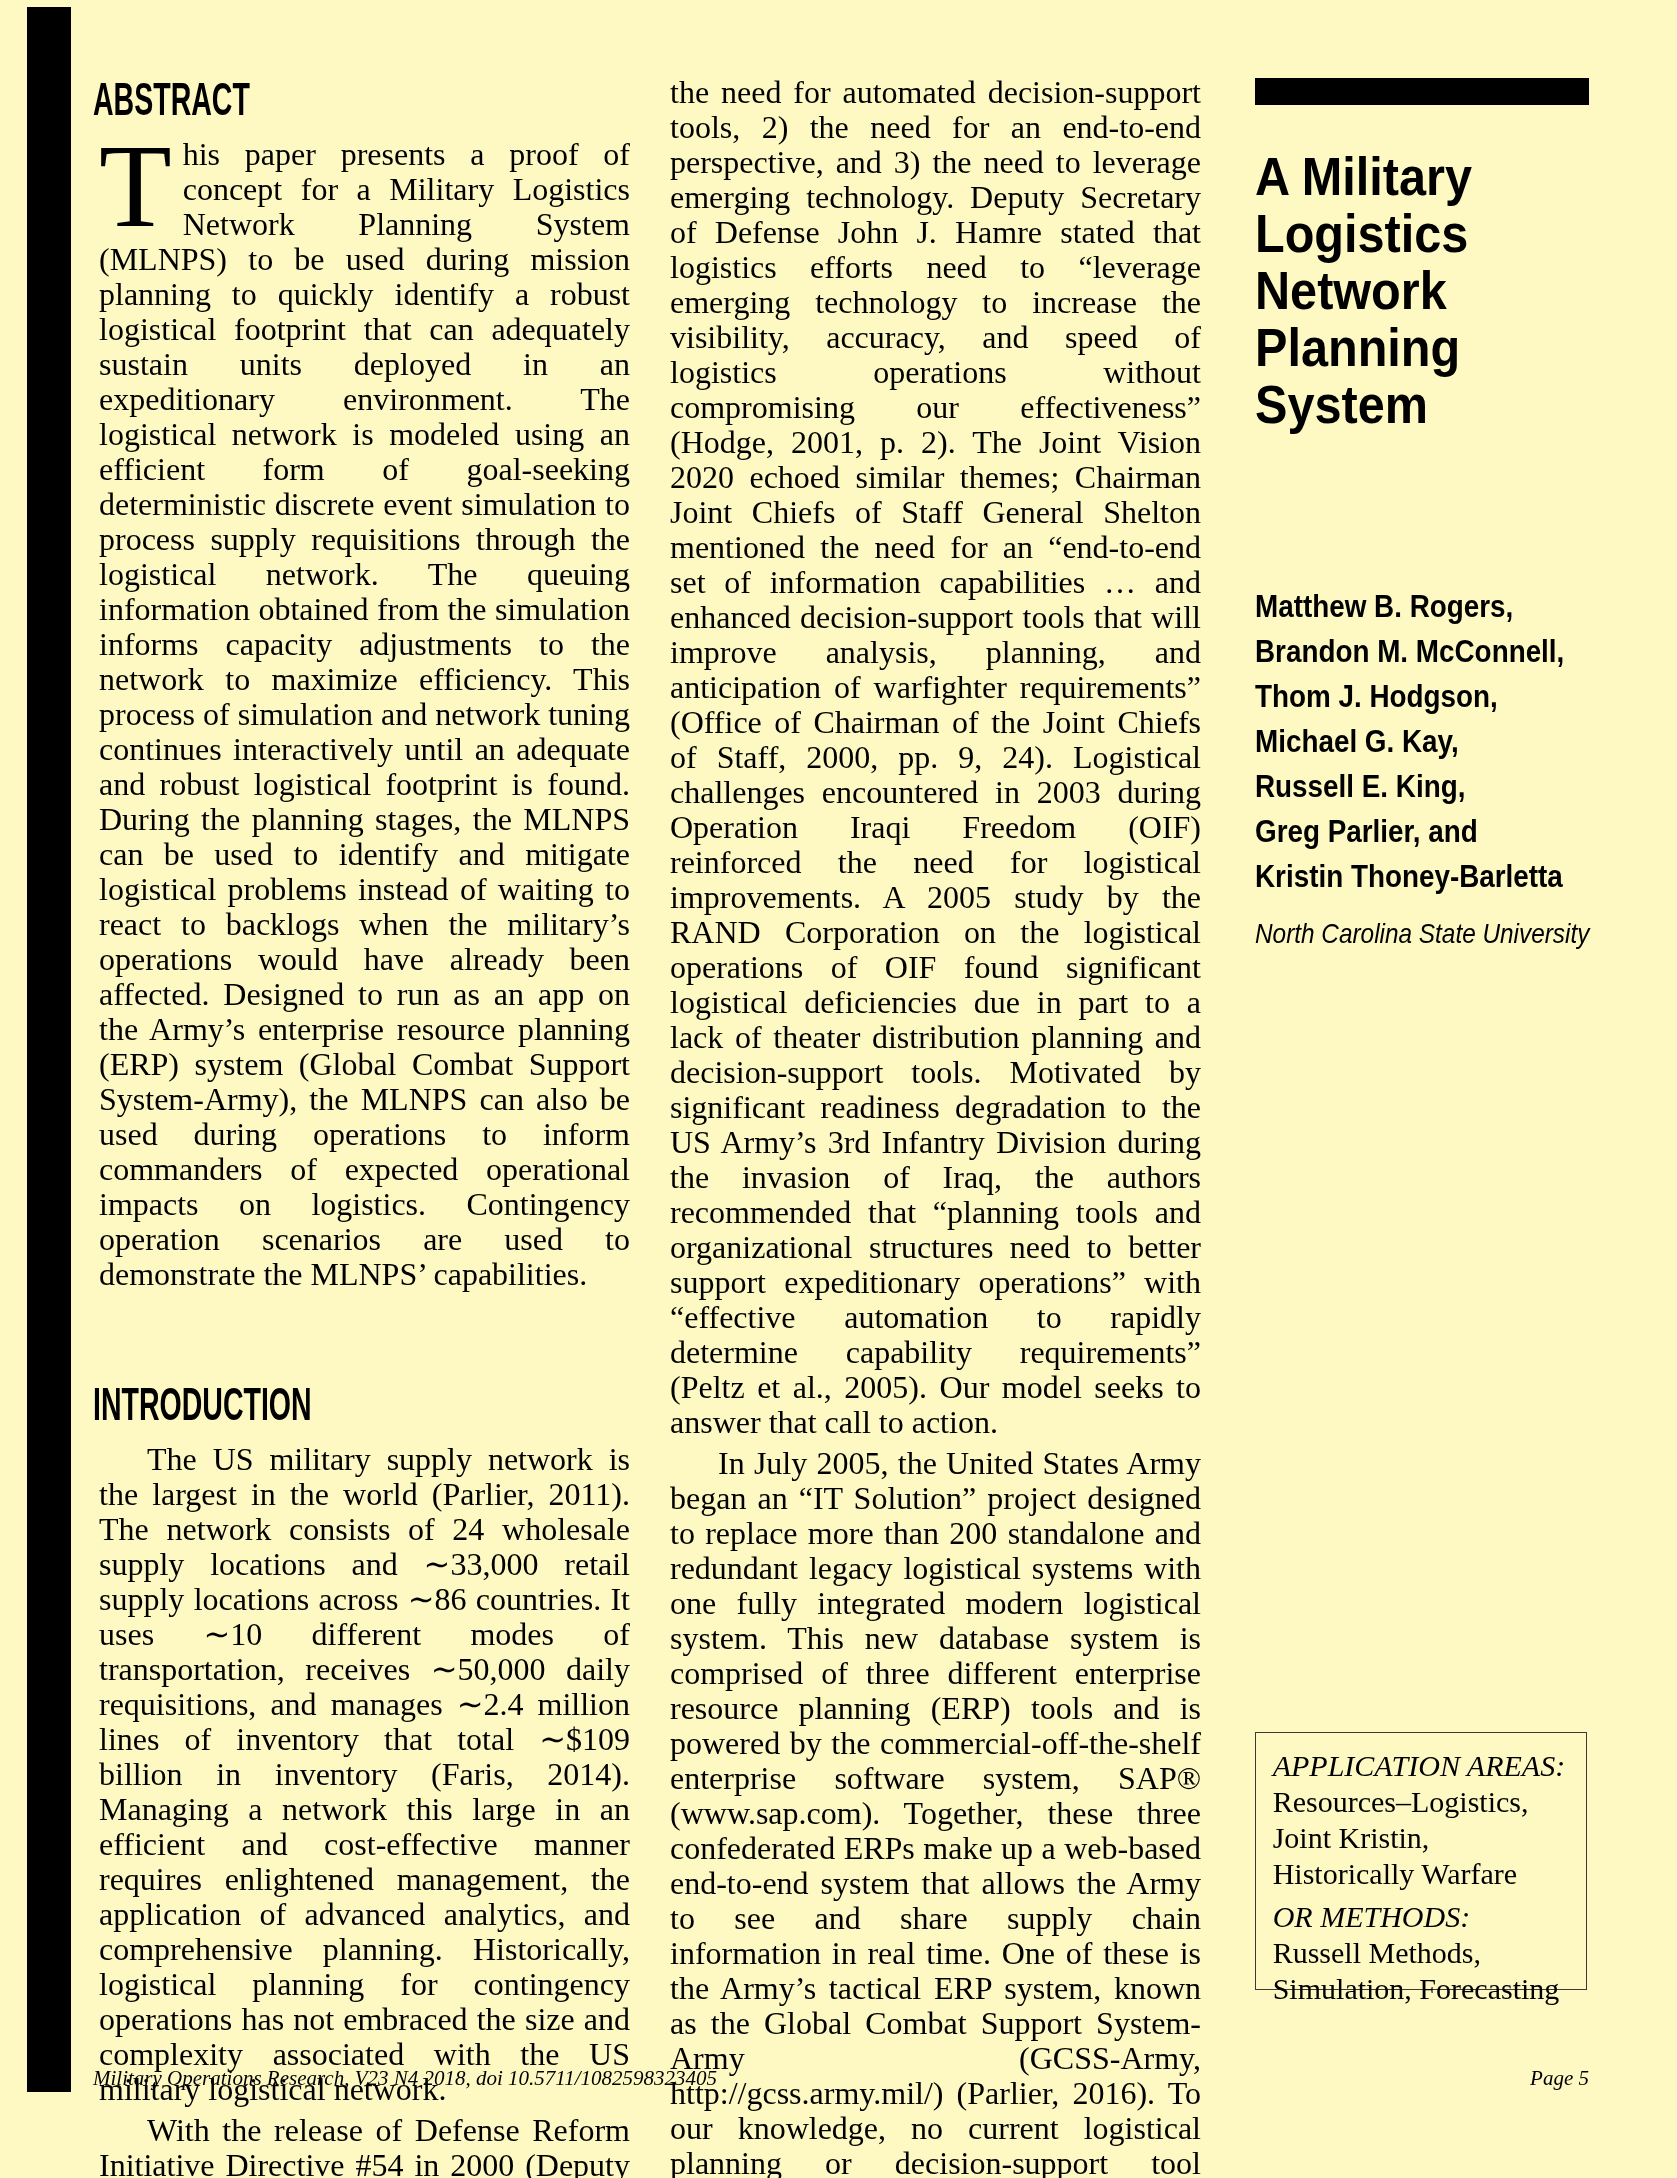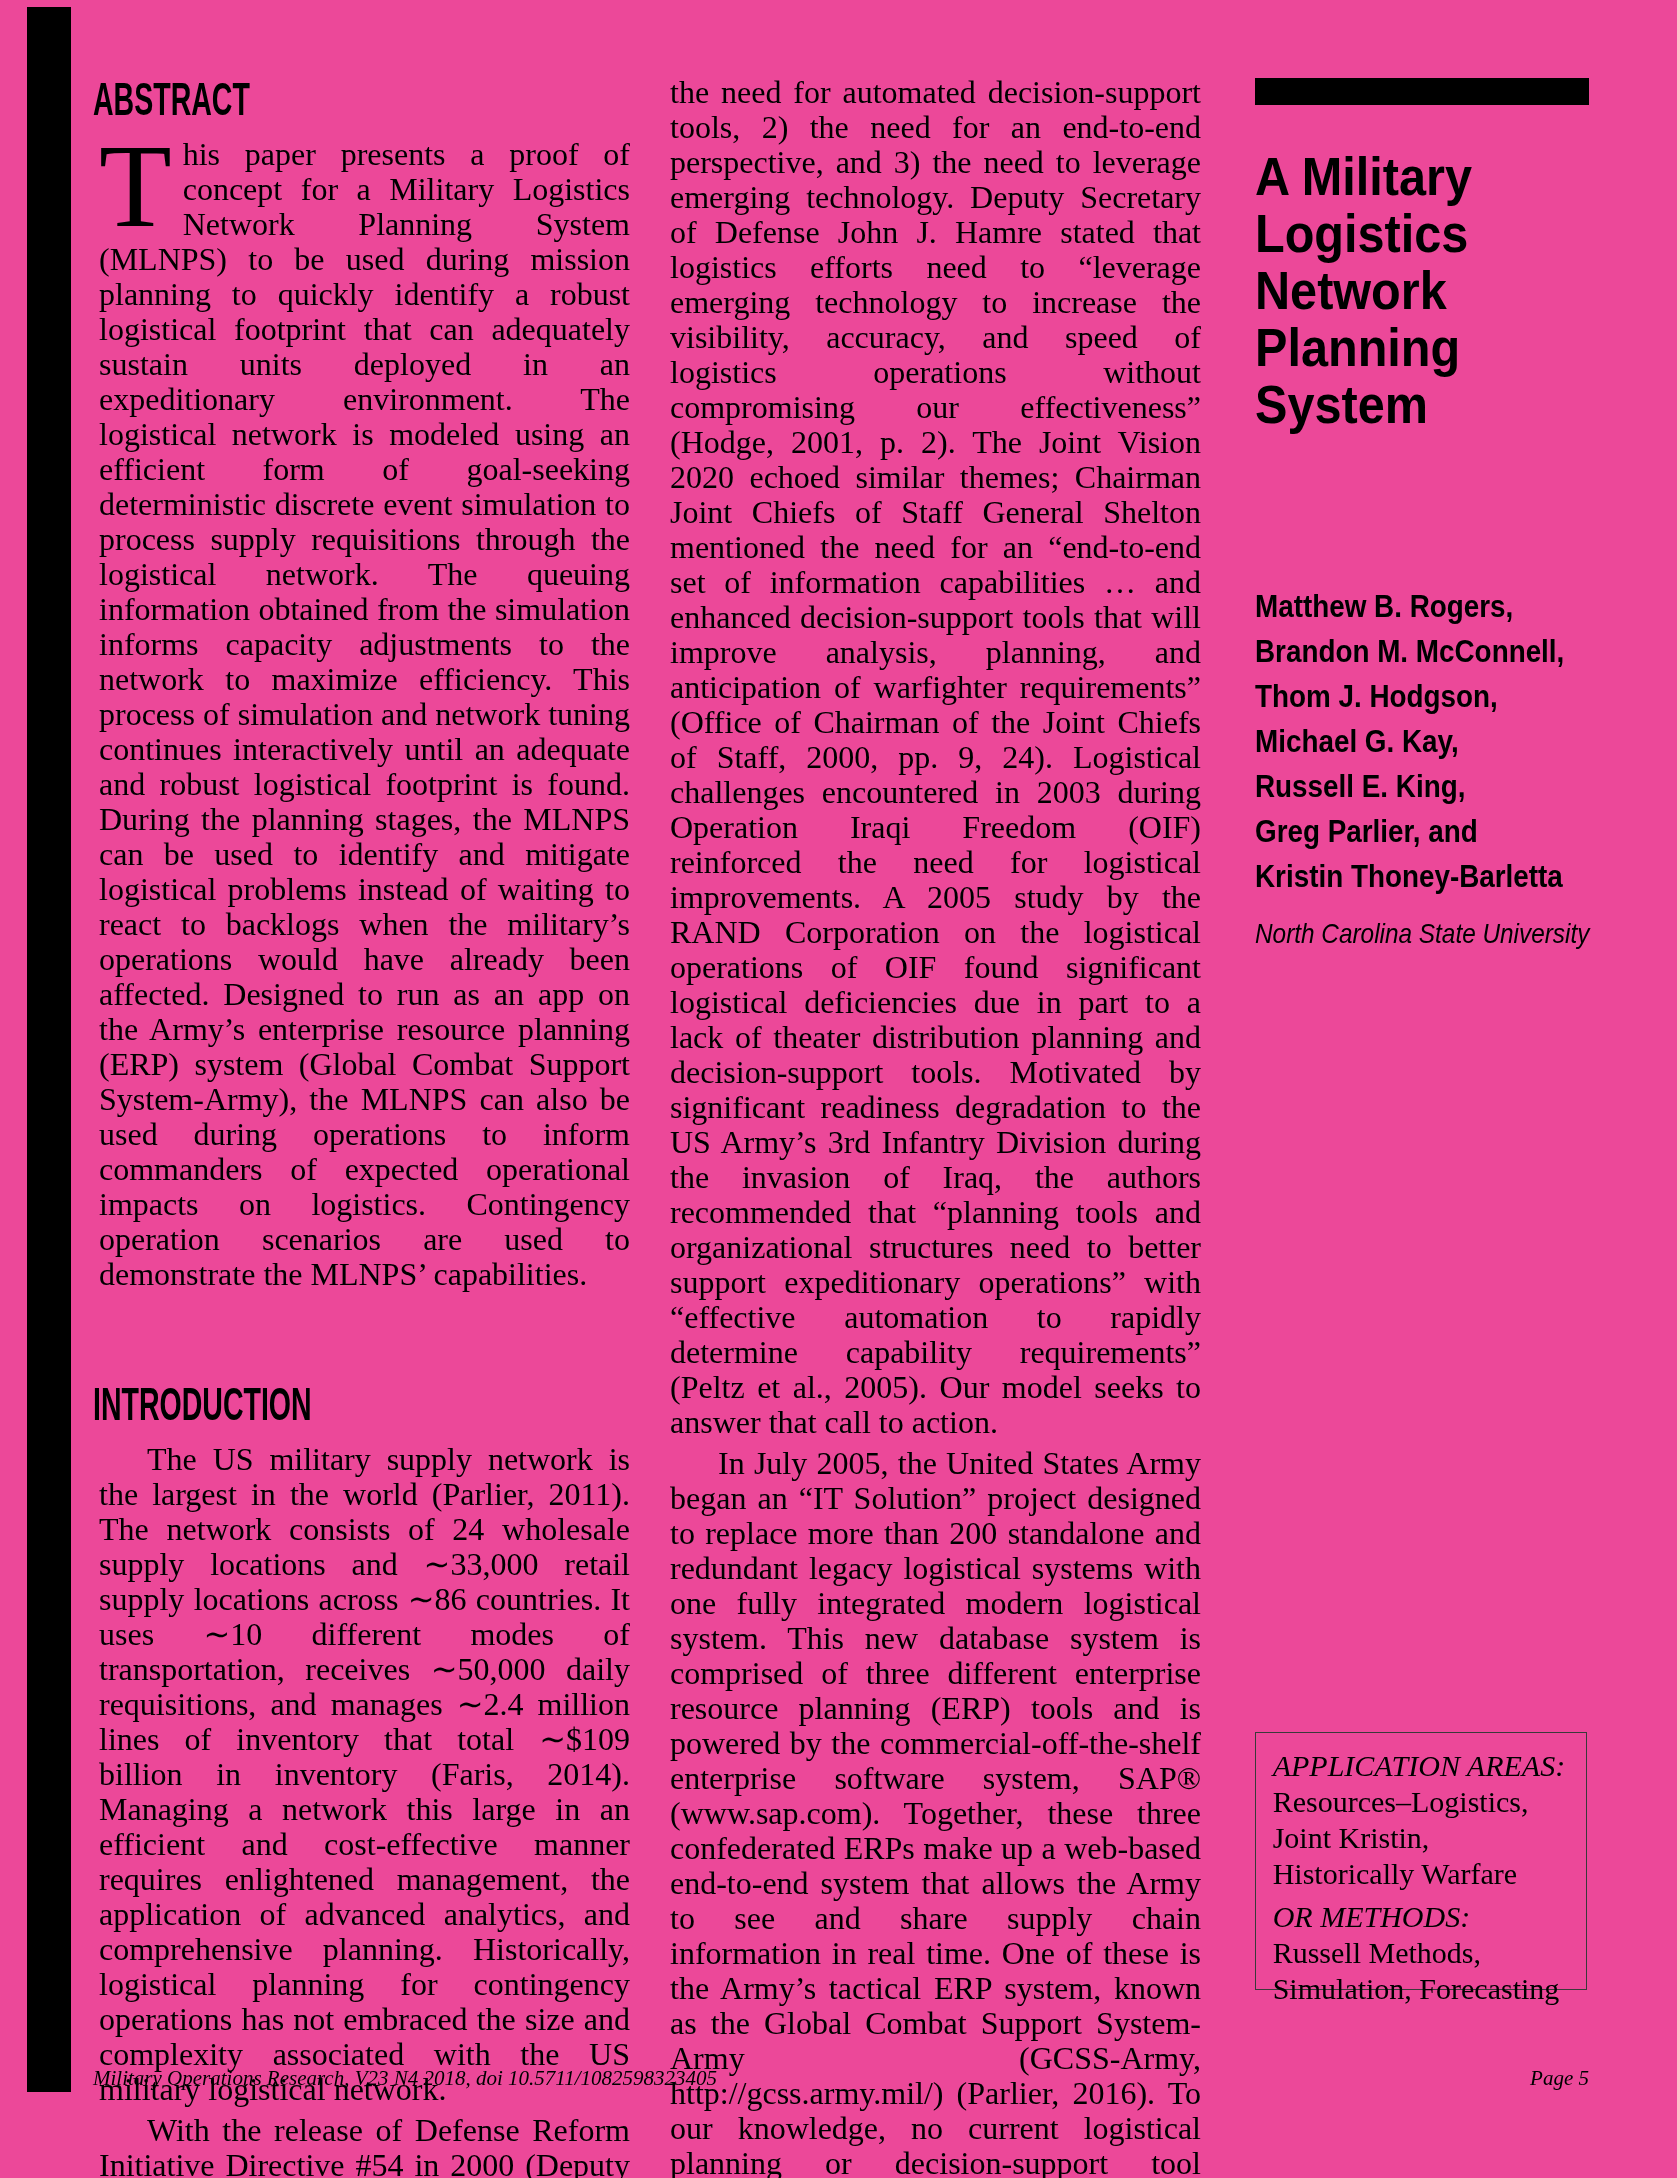--- a/index.html
+++ b/index.html
@@ -1,20 +1,20 @@
 <!DOCTYPE html>
 <html style="font-size:15px"><head>
 <meta charset="utf-8">
 <style>
   html, body { margin: 0; padding: 0; background: #e8e8e8; }
   #page {
     position: relative;
     width: 1678px;
     height: 2179px;
-    background: #ec4899;
+    background: #fef9c3;
     font-family: "Liberation Serif", serif;
     color: #000;
     overflow: hidden;
   }
 
   
   .left-rule {
     position: absolute;
     left: 27px; top: 7.4px;
     width: 44px; height: 2085px;

